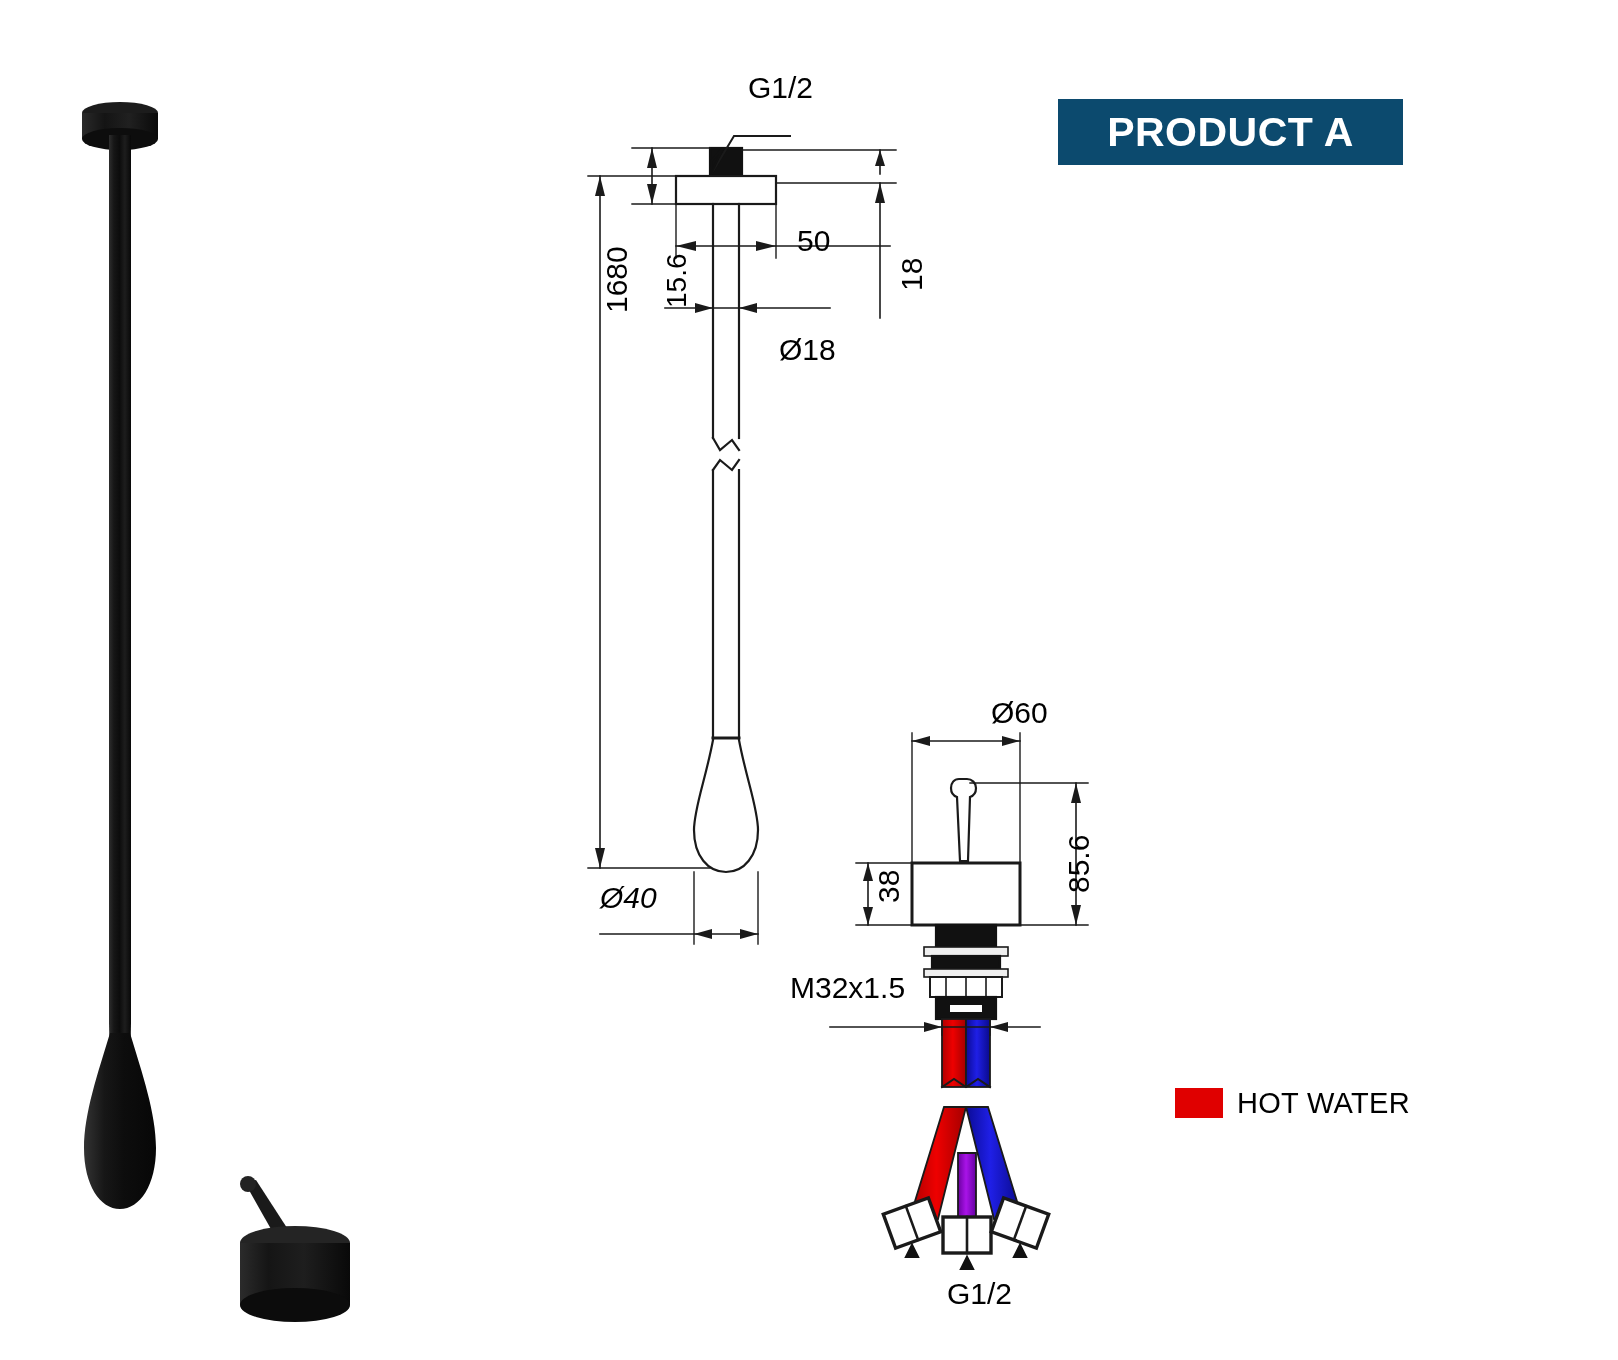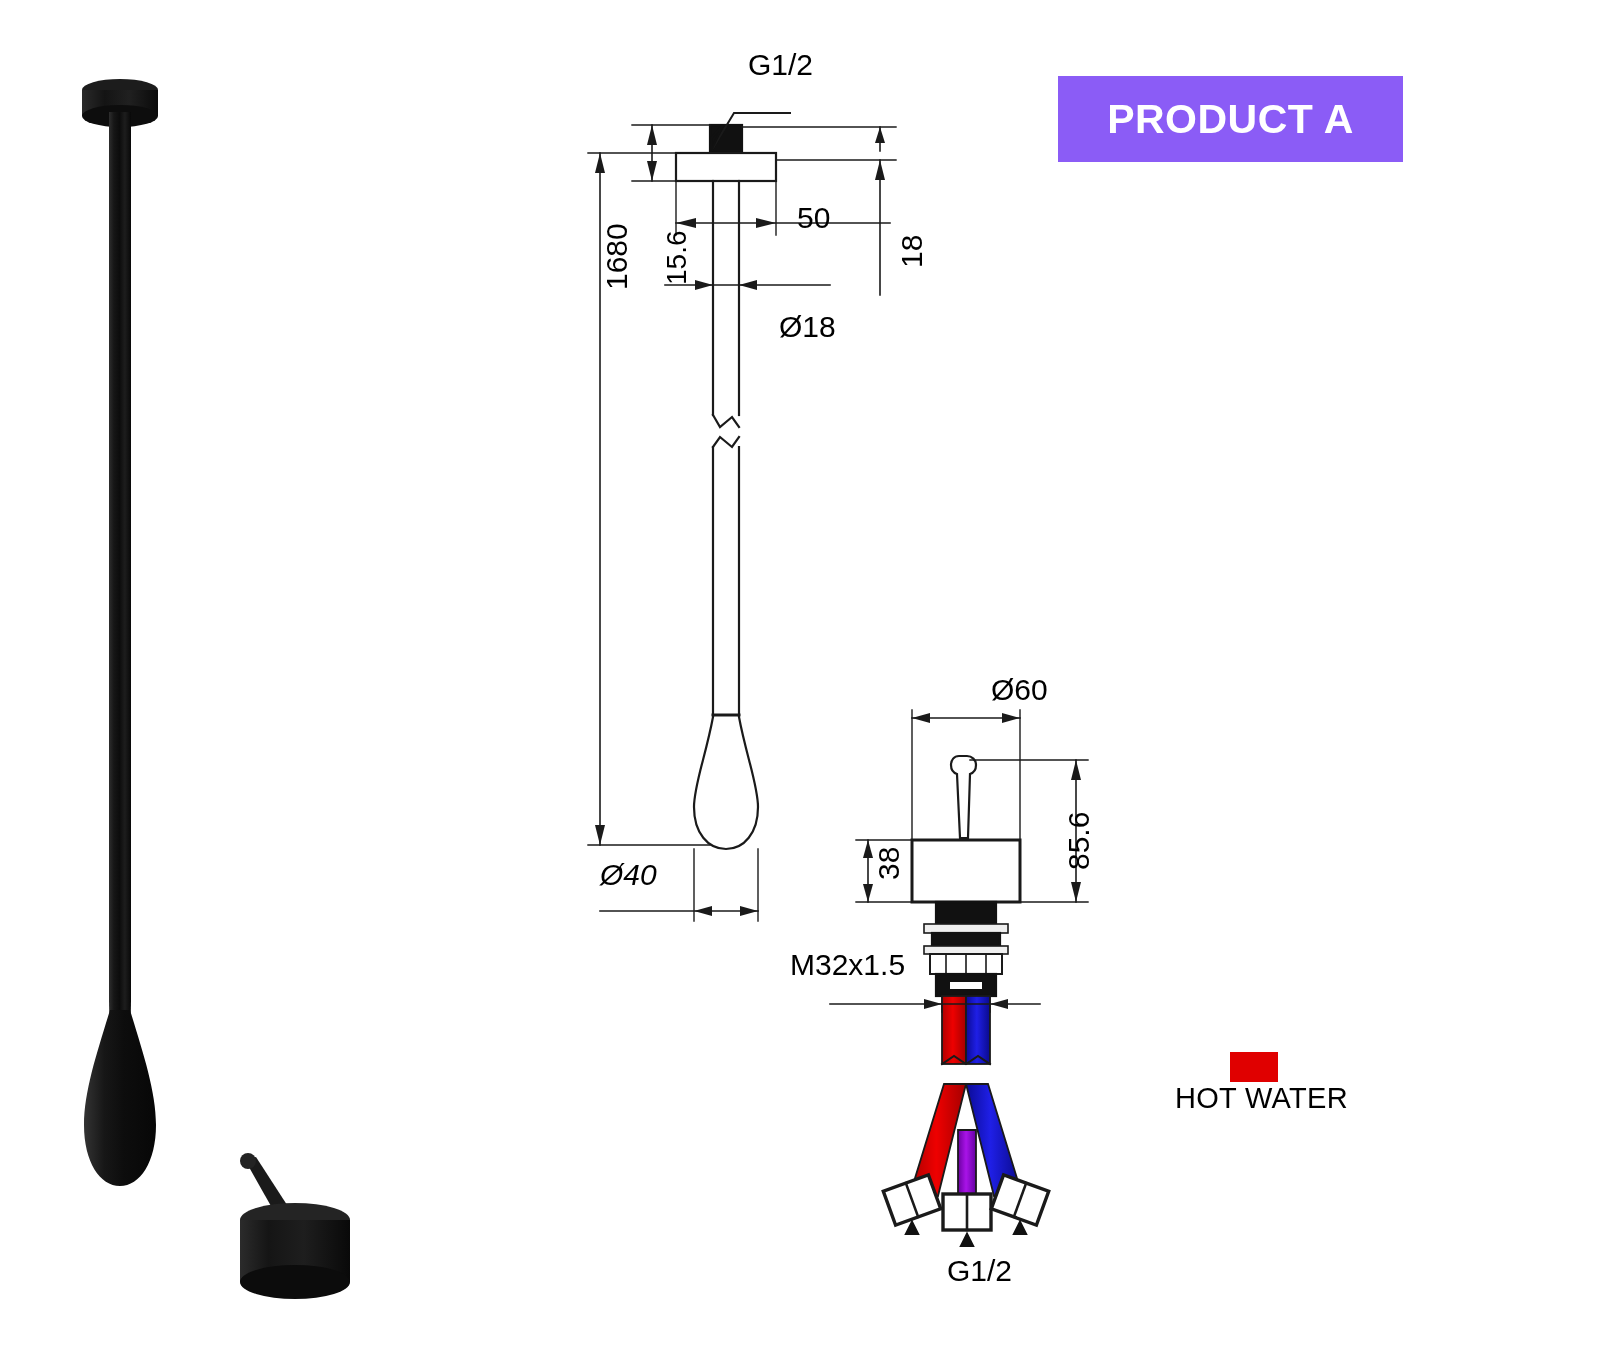--- a/index.html
+++ b/index.html
@@ -1,34 +1,34 @@
 <!DOCTYPE html>
 <html><head>
 <meta charset="utf-8">
 <style>
   html,body{margin:0;padding:0;background:#ffffff;}
   body{width:1618px;height:1360px;position:relative;overflow:hidden;
        font-family:"Liberation Sans","DejaVu Sans",sans-serif;color:#000;}
-  .stage{position:absolute;inset:0;}
+  .stage{position:absolute;inset:0;margin-top:23px;}
   svg{display:block;}
   .abs{position:absolute;}
 
   
   #product-badge{
-    position:absolute;left:1058px;top:76px;width:345px;height:86px;
-    background:#8b5cf6;display:flex;align-items:center;justify-content:center;
+    position:absolute;left:1058px;top:76px;width:345px;height:66px;
+    background:#0c4a6e;display:flex;align-items:center;justify-content:center;
   }
   #product-badge .lbl{
     color:#fff;font-size:41px;font-weight:bold;letter-spacing:.5px;
     font-family:"Liberation Sans","DejaVu Sans",sans-serif;
   }
 
   
   #legend{position:absolute;left:1175px;top:1052px;}
-  .legend-row{display:flex;align-items:center;height:56px;flex-direction:column;}
+  .legend-row{display:flex;align-items:center;height:56px;}
   .legend-sw{width:48px;height:30px;margin-right:14px;flex:0 0 auto;}
   .legend-tx{font-size:29px;letter-spacing:.3px;white-space:nowrap;}
 
   
   .dim{position:absolute;font-size:30px;letter-spacing:0px;white-space:nowrap;}
   .dim.rot{transform-origin:0 0;transform:rotate(-90deg);}
 </style>
 </head>
 <body>
 

